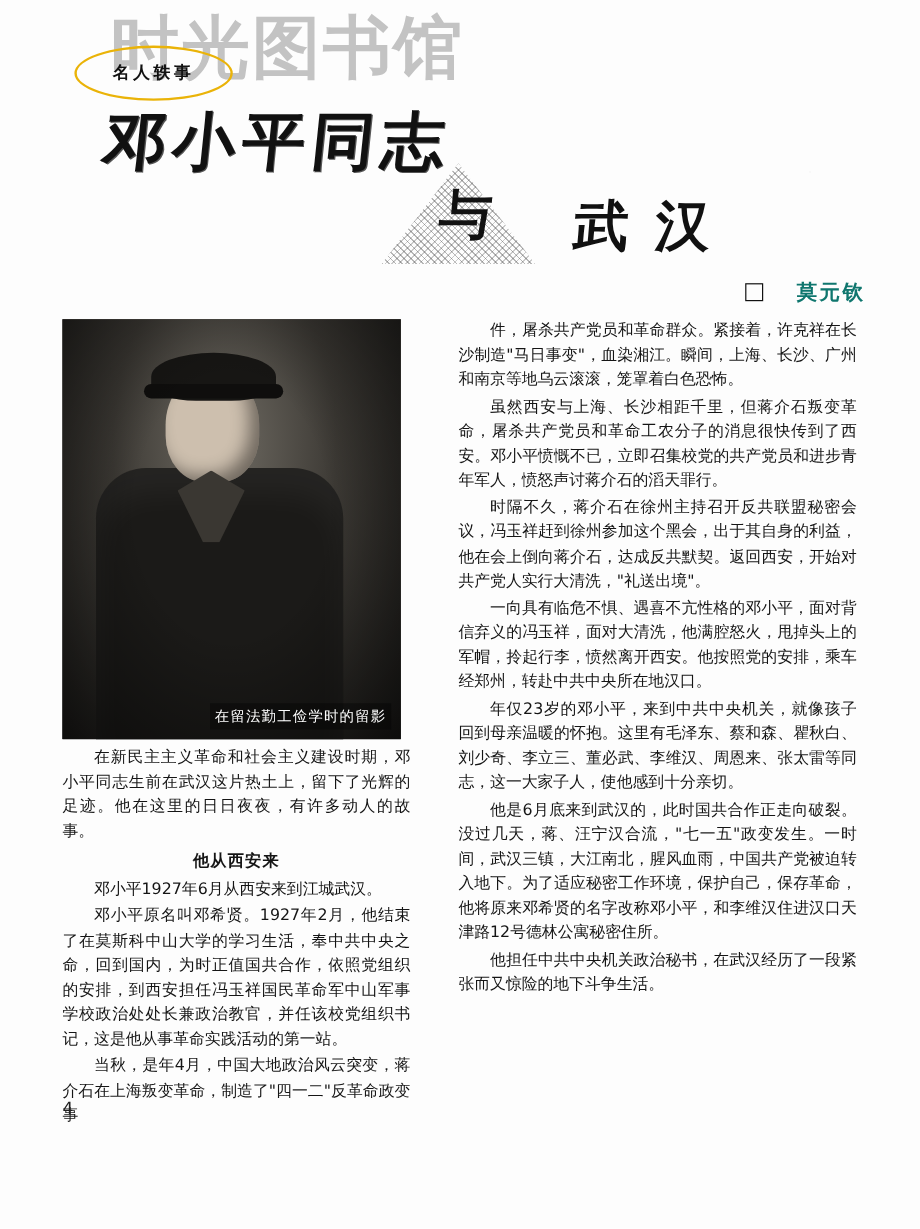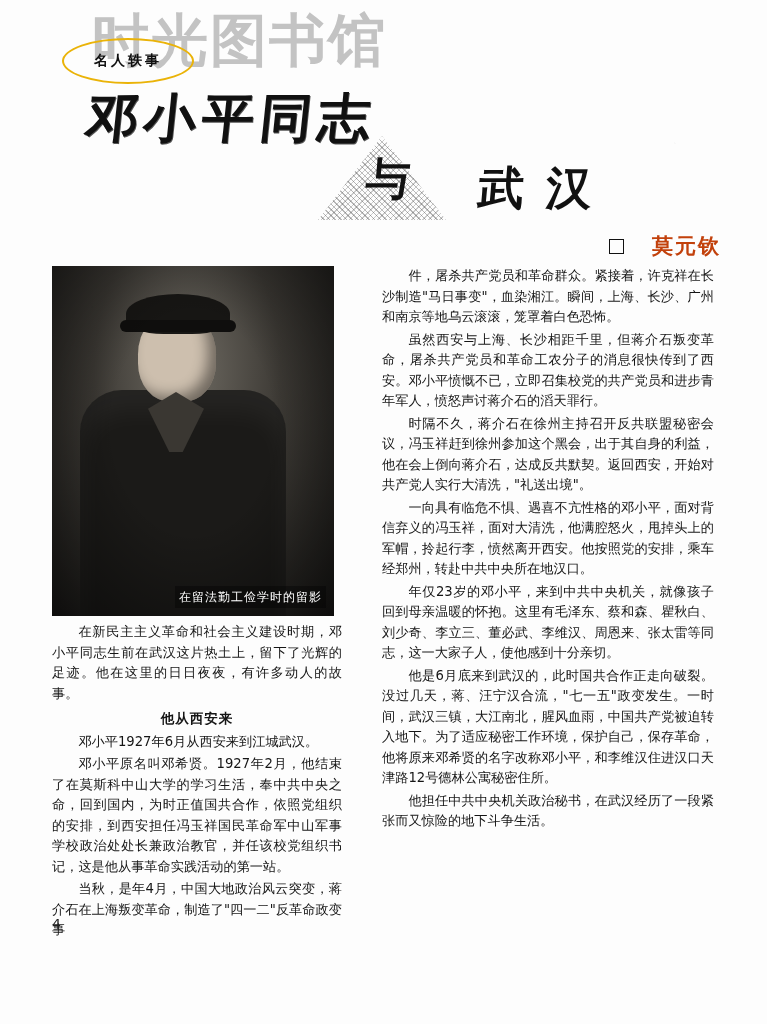--- a/index.html
+++ b/index.html
@@ -75,21 +75,21 @@
       repeating-linear-gradient(45deg, rgba(0,0,0,.35) 0 1px, transparent 1px 4px),
       repeating-linear-gradient(-45deg, rgba(0,0,0,.25) 0 1px, transparent 1px 4px);
     clip-path:polygon(50% 0,100% 100%,0 100%);
     opacity:.8;
   }
 
   .byline{
     position:absolute;right:46px;top:232px;z-index:5;
     display:flex;align-items:center;gap:28px;
     font-family:"DejaVu Sans","Liberation Sans",sans-serif;
-    font-size:21px;font-weight:bold;letter-spacing:2px;color:#c2410c;
+    font-size:17px;font-weight:bold;letter-spacing:2px;color:#0f766e;
   }
   .byline .box{width:13px;height:13px;border:1.5px solid #111;display:inline-block;}
 
   
   .col{
     position:absolute;top:266px;
     font-family:"DejaVu Sans","Liberation Sans",sans-serif;
     font-size:13.2px;line-height:20.5px;color:#151515;
     text-align:justify;
   }

